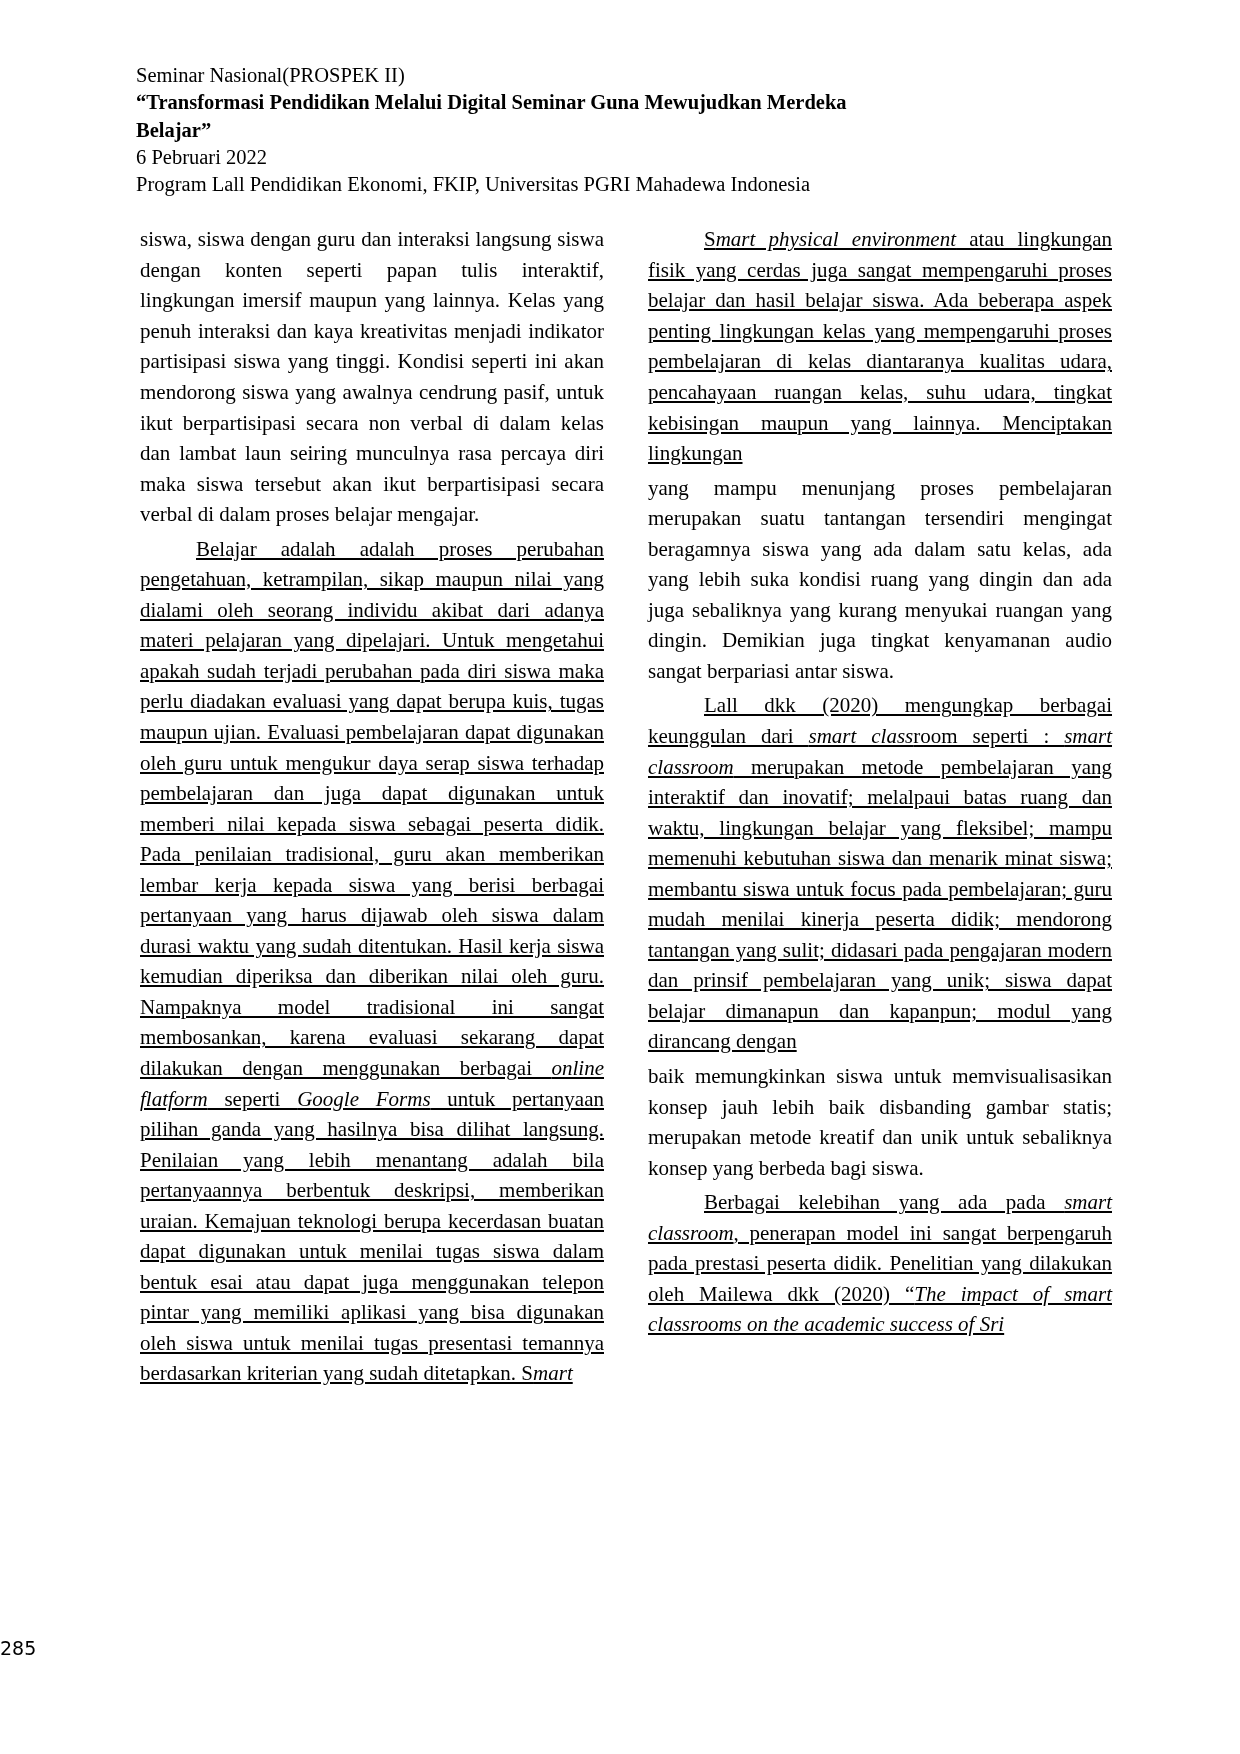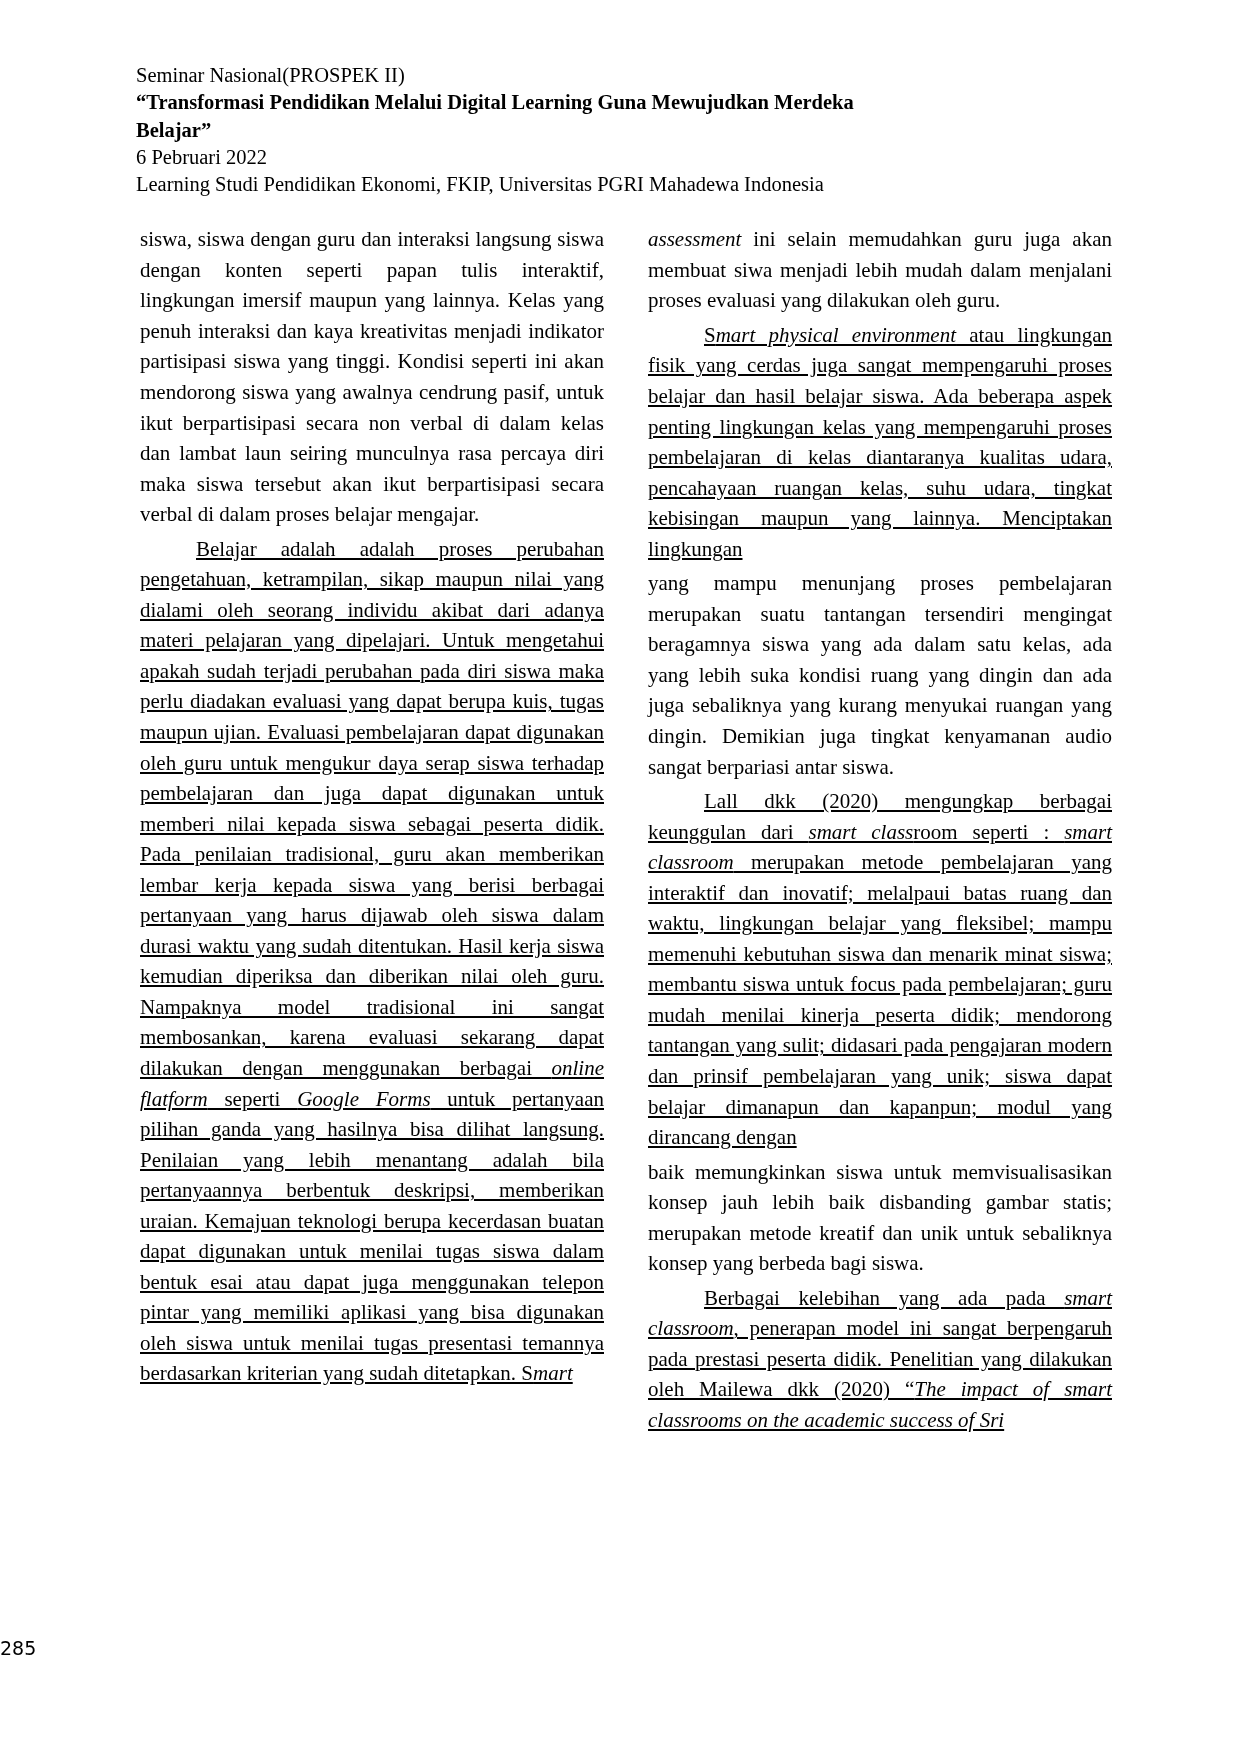--- a/index.html
+++ b/index.html
@@ -79,34 +79,33 @@
     color: #000;
   }
 </style>
 </head>
 <body>
 
 <div class="page">
 
   <div class="header">
     <span class="hline plain">Seminar Nasional(PROSPEK II)</span>
-    <span class="conf-title-wrap">“Transformasi Pendidikan Melalui Digital Learning Guna Mewujudkan Merdeka Belajar”</span>
+    <span class="conf-title-wrap">“Transformasi Pendidikan Melalui Digital Seminar Guna Mewujudkan Merdeka Belajar”</span>
     <span class="hline plain">6 Pebruari 2022</span>
-    <span class="hline plain">Learning Studi Pendidikan Ekonomi, FKIP, Universitas PGRI Mahadewa Indonesia</span>
+    <span class="hline plain">Program Lall Pendidikan Ekonomi, FKIP, Universitas PGRI Mahadewa Indonesia</span>
   </div>
 
   <div class="columns">
 
     <div class="col">
       <p><span>siswa, siswa dengan guru dan interaksi langsung siswa dengan konten seperti papan tulis interaktif, lingkungan imersif maupun yang lainnya. Kelas yang penuh interaksi dan kaya kreativitas menjadi indikator partisipasi siswa yang tinggi. Kondisi seperti ini akan mendorong siswa yang awalnya cendrung pasif, untuk ikut berpartisipasi secara non verbal di dalam kelas dan lambat laun seiring munculnya rasa percaya diri maka siswa tersebut akan ikut berpartisipasi secara verbal di dalam proses belajar mengajar.</span></p>
       <p class="indent"><span>Belajar adalah adalah proses perubahan pengetahuan, ketrampilan, sikap maupun nilai yang dialami oleh seorang individu akibat dari adanya materi pelajaran yang dipelajari. Untuk mengetahui apakah sudah terjadi perubahan pada diri siswa maka perlu diadakan evaluasi yang dapat berupa kuis, tugas maupun ujian. Evaluasi pembelajaran dapat digunakan oleh guru untuk mengukur daya serap siswa terhadap pembelajaran dan juga dapat digunakan untuk memberi nilai kepada siswa sebagai peserta didik. Pada penilaian tradisional, guru akan memberikan lembar kerja kepada siswa yang berisi berbagai pertanyaan yang harus dijawab oleh siswa dalam durasi waktu yang sudah ditentukan. Hasil kerja siswa kemudian diperiksa dan diberikan nilai oleh guru. Nampaknya model tradisional ini sangat membosankan, karena evaluasi sekarang dapat dilakukan dengan menggunakan berbagai </span><em>online flatform</em><span> seperti </span><em>Google Forms</em><span> untuk pertanyaan pilihan ganda yang hasilnya bisa dilihat langsung. Penilaian yang lebih menantang adalah bila pertanyaannya berbentuk deskripsi, memberikan uraian. Kemajuan teknologi berupa kecerdasan buatan dapat digunakan untuk menilai tugas siswa dalam bentuk esai atau dapat juga menggunakan telepon pintar yang memiliki aplikasi yang bisa digunakan oleh siswa untuk menilai tugas presentasi temannya berdasarkan kriterian yang sudah ditetapkan. S</span><em>mart</em></p>
     </div>
 
     <div class="col">
-      <p><em>assessment</em><span> ini selain memudahkan guru juga akan membuat siwa menjadi lebih mudah dalam menjalani proses evaluasi yang dilakukan oleh guru.</span></p>
       <p class="indent last-line-loose"><span>S</span><em>mart physical environment</em><span> atau lingkungan fisik yang cerdas juga sangat mempengaruhi proses belajar dan hasil belajar siswa. Ada beberapa aspek penting lingkungan kelas yang mempengaruhi proses pembelajaran di kelas diantaranya kualitas udara, pencahayaan ruangan kelas, suhu udara, tingkat kebisingan maupun yang lainnya. Menciptakan lingkungan</span></p>
       <p><span>yang mampu menunjang proses pembelajaran merupakan suatu tantangan tersendiri mengingat beragamnya siswa yang ada dalam satu kelas, ada yang lebih suka kondisi ruang yang dingin dan ada juga sebaliknya yang kurang menyukai ruangan yang dingin. Demikian juga tingkat kenyamanan audio sangat berpariasi antar siswa.</span></p>
       <p class="indent last-line-loose"><span>Lall dkk (2020) mengungkap berbagai keunggulan dari </span><em>smart class</em><span>room seperti : </span><em>smart classroom</em><span> merupakan metode pembelajaran yang interaktif dan inovatif; melalpaui batas ruang dan waktu, lingkungan belajar yang fleksibel; mampu memenuhi kebutuhan siswa dan menarik minat siswa; membantu siswa untuk focus pada pembelajaran; guru mudah menilai kinerja peserta didik; mendorong tantangan yang sulit; didasari pada pengajaran modern dan prinsif pembelajaran yang unik; siswa dapat belajar dimanapun dan kapanpun; modul yang dirancang dengan</span></p>
       <p><span>baik memungkinkan siswa untuk memvisualisasikan konsep jauh lebih baik disbanding gambar statis; merupakan metode kreatif dan unik untuk sebaliknya konsep yang berbeda bagi siswa.</span></p>
       <p class="indent"><span>Berbagai kelebihan yang ada pada </span><em>smart classroom</em><span>, penerapan model ini sangat berpengaruh pada prestasi peserta didik. Penelitian yang dilakukan oleh Mailewa dkk (2020) “</span><em>The impact of smart classrooms on the academic success of Sri</em></p>
     </div>
 
   </div>
 
   <div class="footer">

